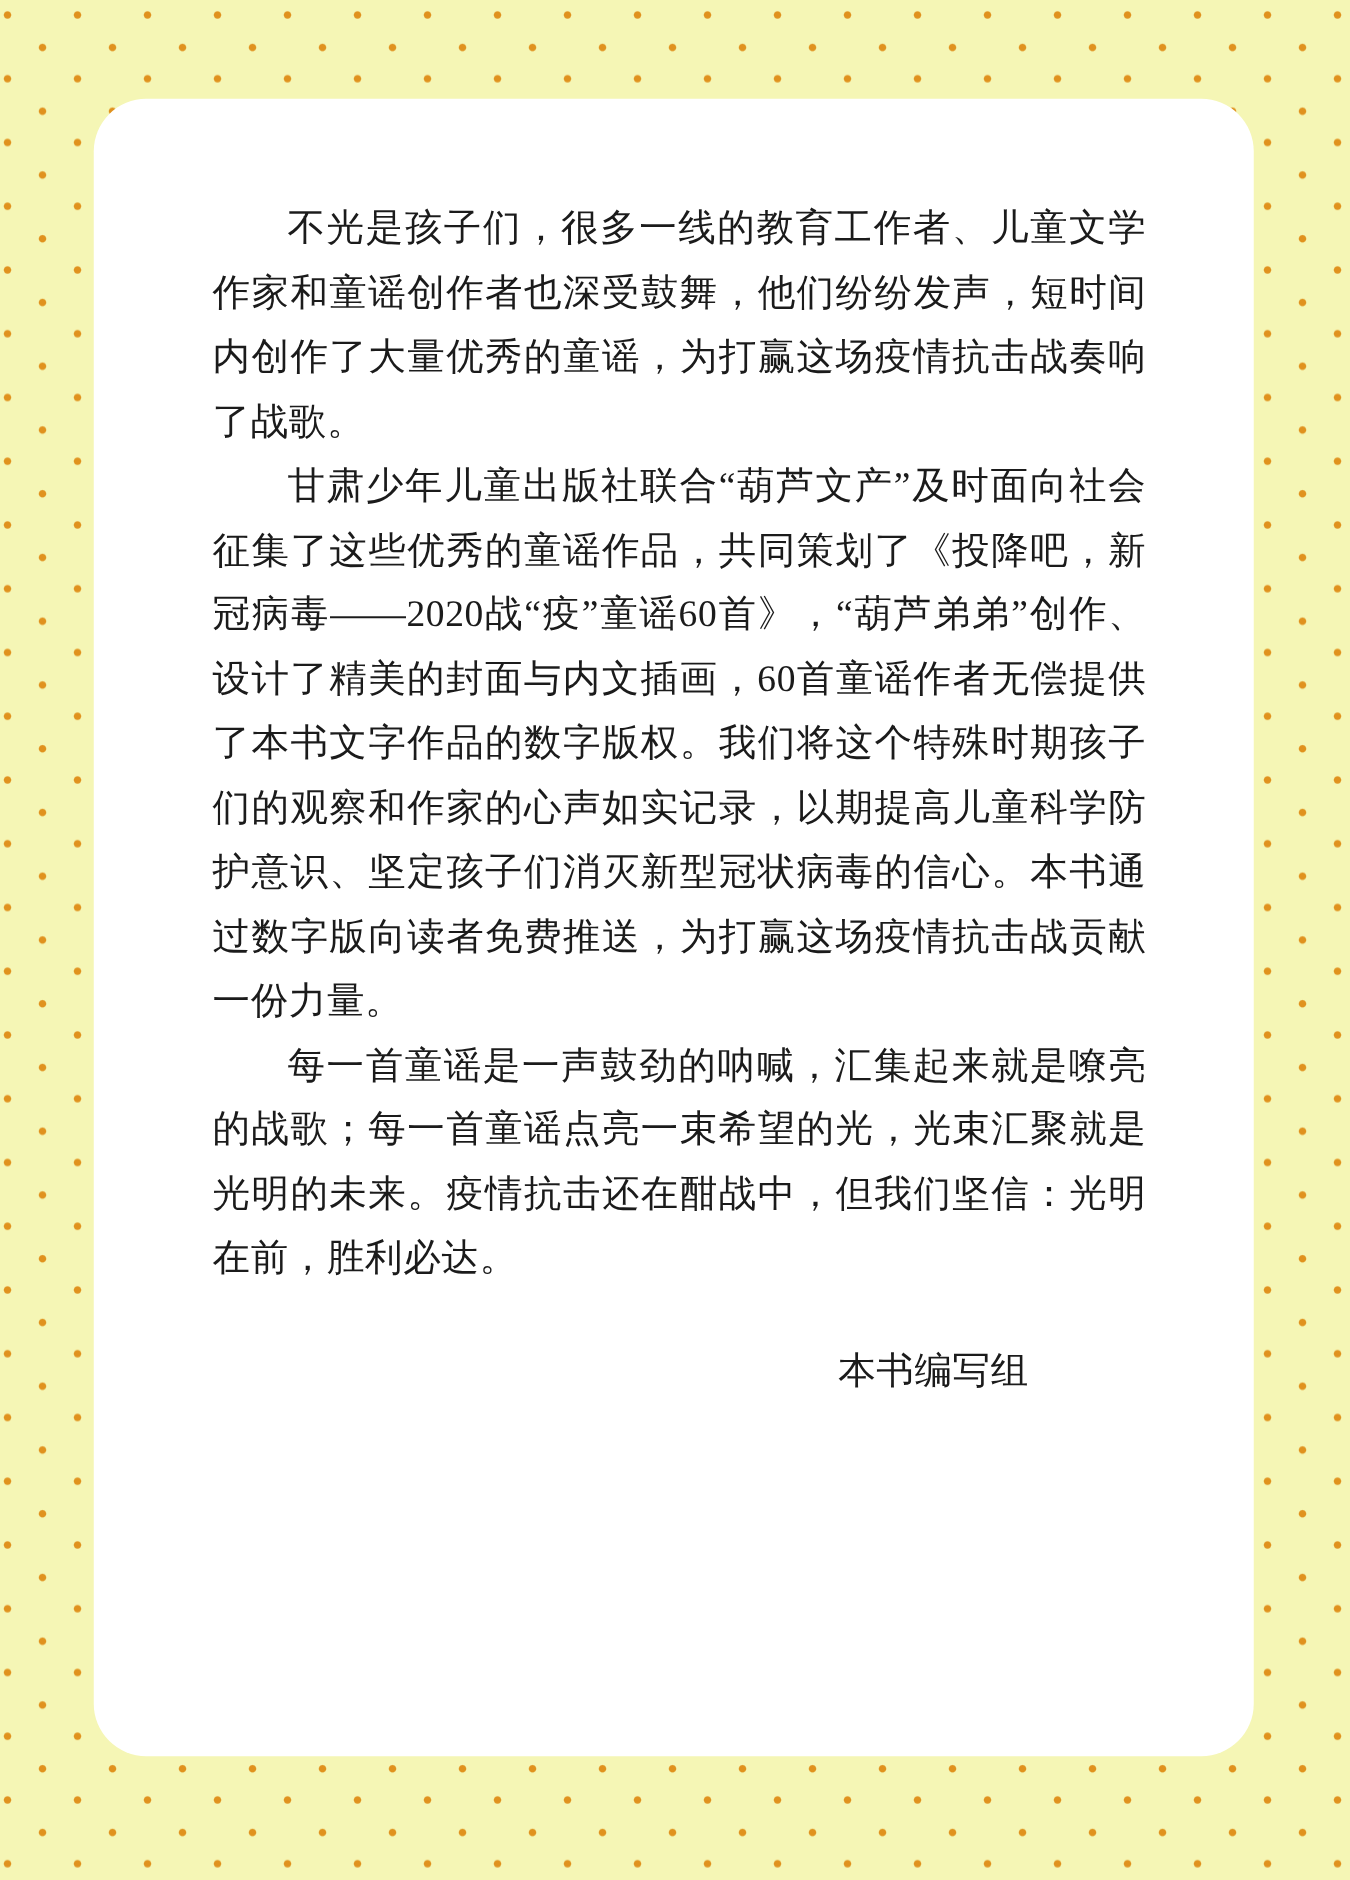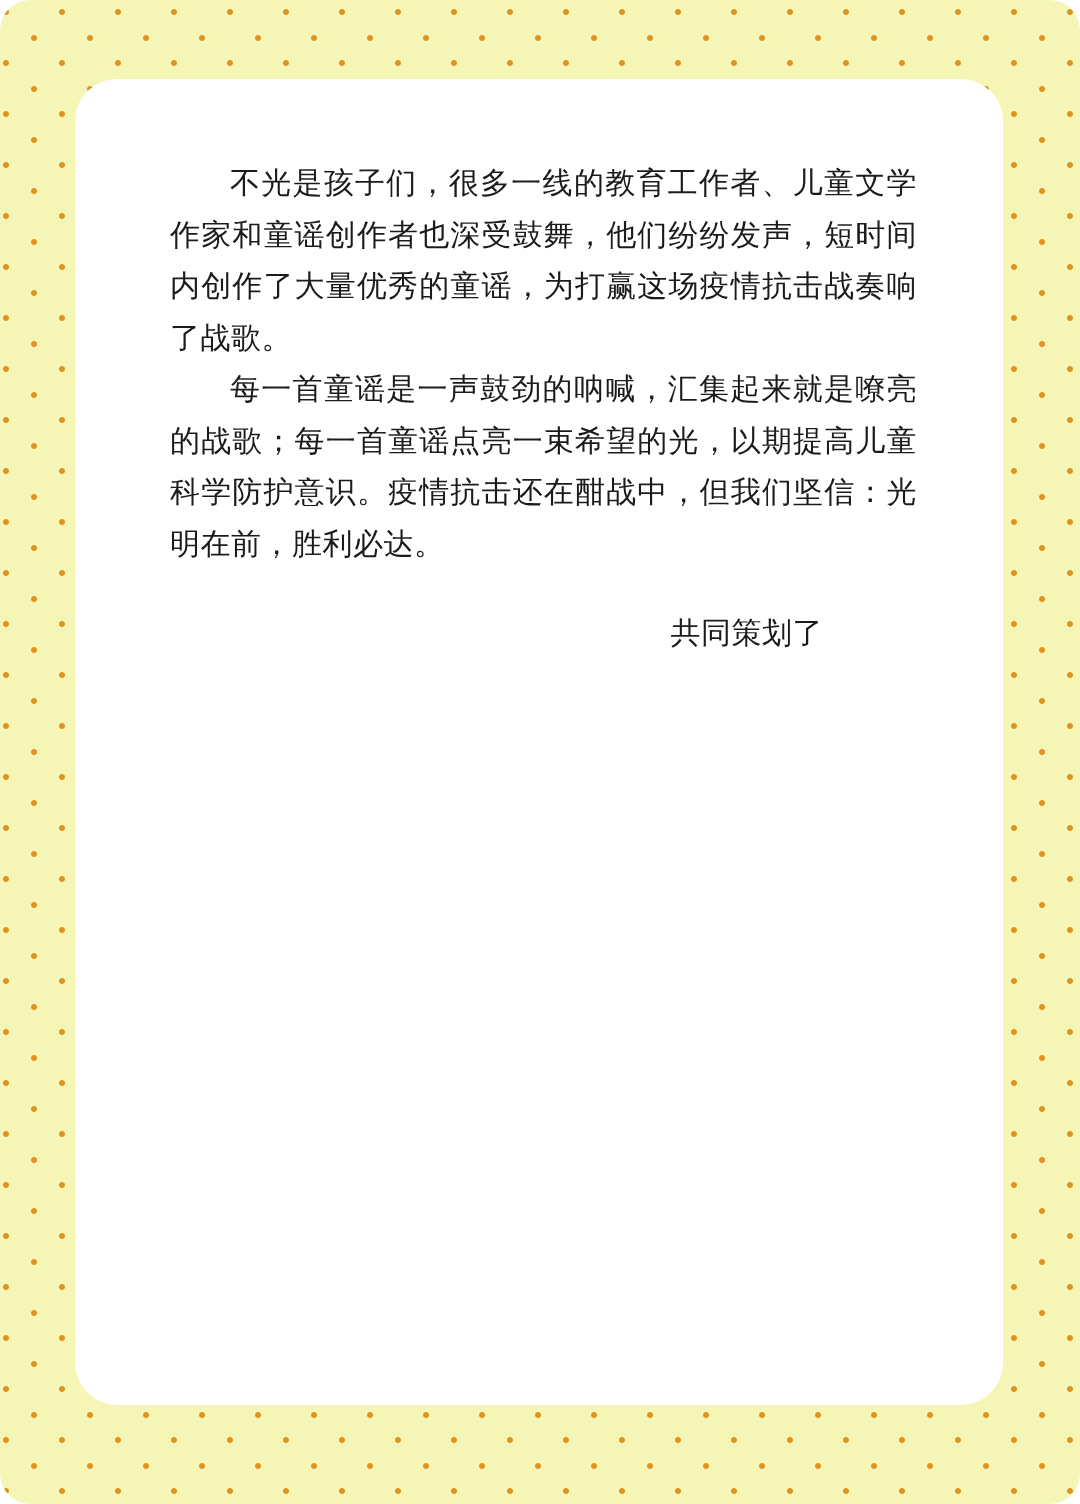--- a/index.html
+++ b/index.html
@@ -1,21 +1,21 @@
 <!DOCTYPE html>
 <html lang="zh" style="--page-bg: #f5f6b5; --dot-color: #e0921e; --panel-bg: #ffffff; --text-color: #1b1b1b;"><head>
 <meta charset="utf-8">
 <style>
   :root {
     --page-bg: #f5f6b5;
     --dot-color: #e0921e;
     --panel-bg: #ffffff;
     --text-color: #1b1b1b;
   }
-  * { margin: 0; padding: 0; box-sizing: border-box; border-radius: 30px; }
+  * { margin: 0; padding: 0; box-sizing: border-box; }
   html, body {
     width: 1080px;
     height: 1504px;
     font-family: "Liberation Serif", "DejaVu Serif", serif;
   }
   .page {
     position: relative;
     width: 1080px;
     height: 1504px;
     overflow: hidden;
@@ -59,17 +59,18 @@
     color: var(--text-color);
   }
 </style>
 </head>
 <body>
 
 <div class="page">
   <div class="panel">
     <div class="text-body">
       <p>不光是孩子们，很多一线的教育工作者、儿童文学作家和童谣创作者也深受鼓舞，他们纷纷发声，短时间内创作了大量优秀的童谣，为打赢这场疫情抗击战奏响了战歌。</p>
-      <p>每一首童谣是一声鼓劲的呐喊，汇集起来就是嘹亮的战歌；每一首童谣点亮一束希望的光，以期提高儿童科学防护意识。疫情抗击还在酣战中，但我们坚信：光明在前，胜利必达。</p>
-      <div class="signature">共同策划了</div>
+      <p>甘肃少年儿童出版社联合“葫芦文产”及时面向社会征集了这些优秀的童谣作品，共同策划了《投降吧，新冠病毒——2020战“疫”童谣60首》，“葫芦弟弟”创作、设计了精美的封面与内文插画，60首童谣作者无偿提供了本书文字作品的数字版权。我们将这个特殊时期孩子们的观察和作家的心声如实记录，以期提高儿童科学防护意识、坚定孩子们消灭新型冠状病毒的信心。本书通过数字版向读者免费推送，为打赢这场疫情抗击战贡献一份力量。</p>
+      <p>每一首童谣是一声鼓劲的呐喊，汇集起来就是嘹亮的战歌；每一首童谣点亮一束希望的光，光束汇聚就是光明的未来。疫情抗击还在酣战中，但我们坚信：光明在前，胜利必达。</p>
+      <div class="signature">本书编写组</div>
     </div>
   </div>
 </div>
 
 </body></html>

